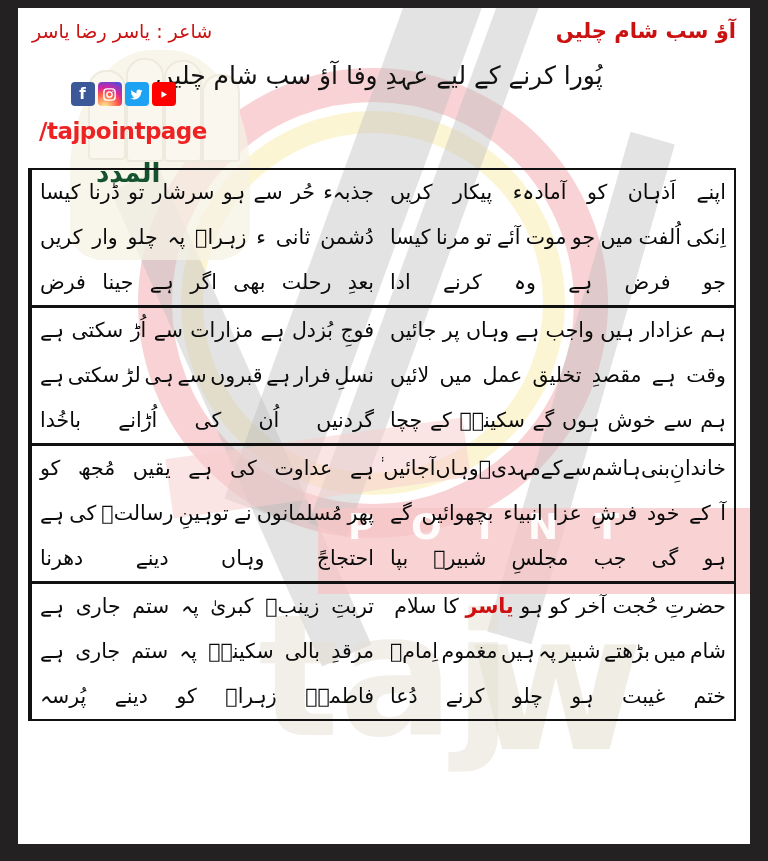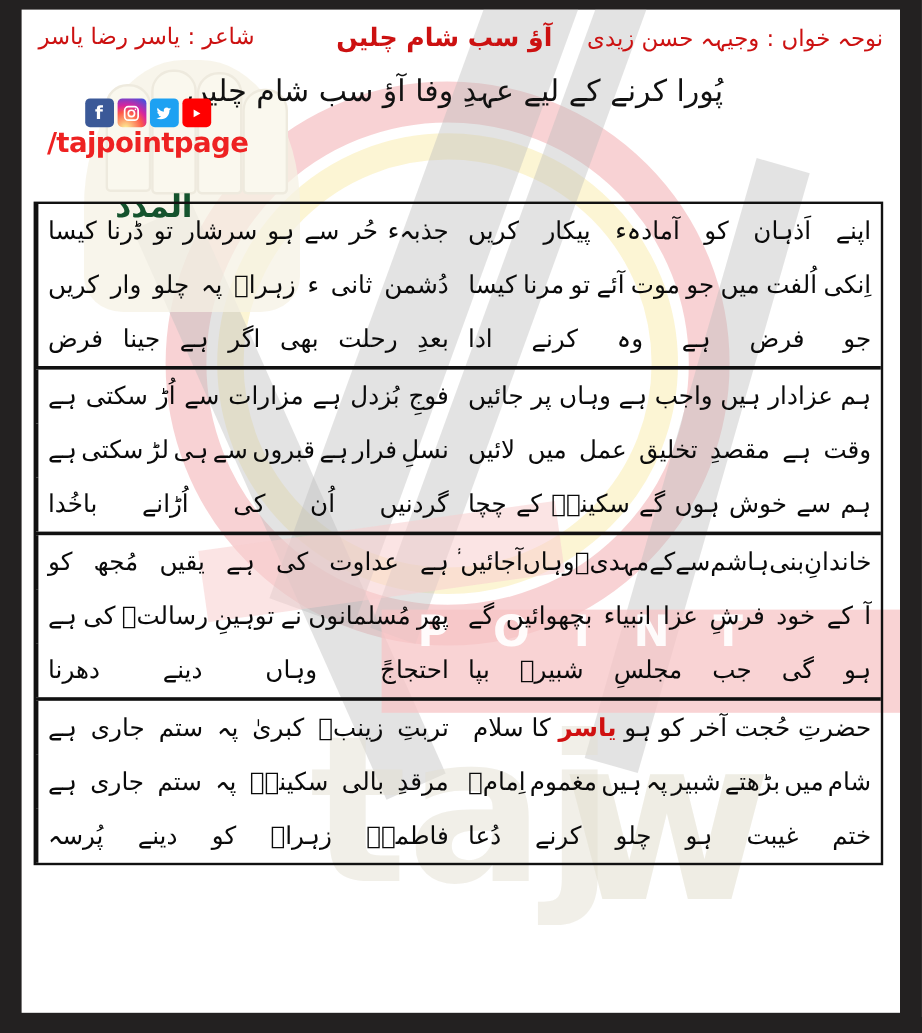--- a/index.html
+++ b/index.html
@@ -238,21 +238,21 @@
   }
   .sico-fb { background: #3b5998; }
   .sico-ig { background: radial-gradient(circle at 28% 104%, #fdf497 0%, #fd5949 45%, #d6249f 63%, #285AEB 100%); }
   .sico-tw { background: #1da1f2; }
   .sico-yt { background: #ff0000; }
   .social-handle {
     color: #ee2222;
     font-size: 23px;
     font-weight: 700;
     letter-spacing: -0.5px;
-    margin-top: 1px;
+    margin-top: 12px;
     direction: ltr;
   }
 
   
   .lyrics-table {
     margin: 0 14px;
     border: 2px solid #111;
     border-collapse: collapse;
     width: calc(100% - 28px);
     table-layout: fixed;
@@ -308,21 +308,20 @@
       <div class="wm-finger" style="left:70px;  top:62px;  height:86px;"></div>
       <div class="wm-finger" style="left:108px; top:50px;  height:100px;"></div>
       <div class="wm-finger" style="left:146px; top:52px;  height:98px;"></div>
       <div class="wm-finger" style="left:184px; top:66px;  height:84px;"></div>
       <div class="wm-alamtext">المدد</div>
     </div>
 
     <div class="content">
 
       <div class="credits">
-        <div class="credit-text">نوحہ خواں : وجیہہ حسن زیدی</div>
         <div class="credit-title">آؤ سب شام چلیں</div>
         <div class="credit-text">شاعر : یاسر رضا یاسر</div>
       </div>
 
       <div class="refrain">
         <div class="refrain-line">پُورا کرنے کے لیے عہدِ وفا آؤ سب شام چلیں</div>
 
         <div class="social">
           <div class="social-icons">
             <div class="sico sico-fb">f</div>

